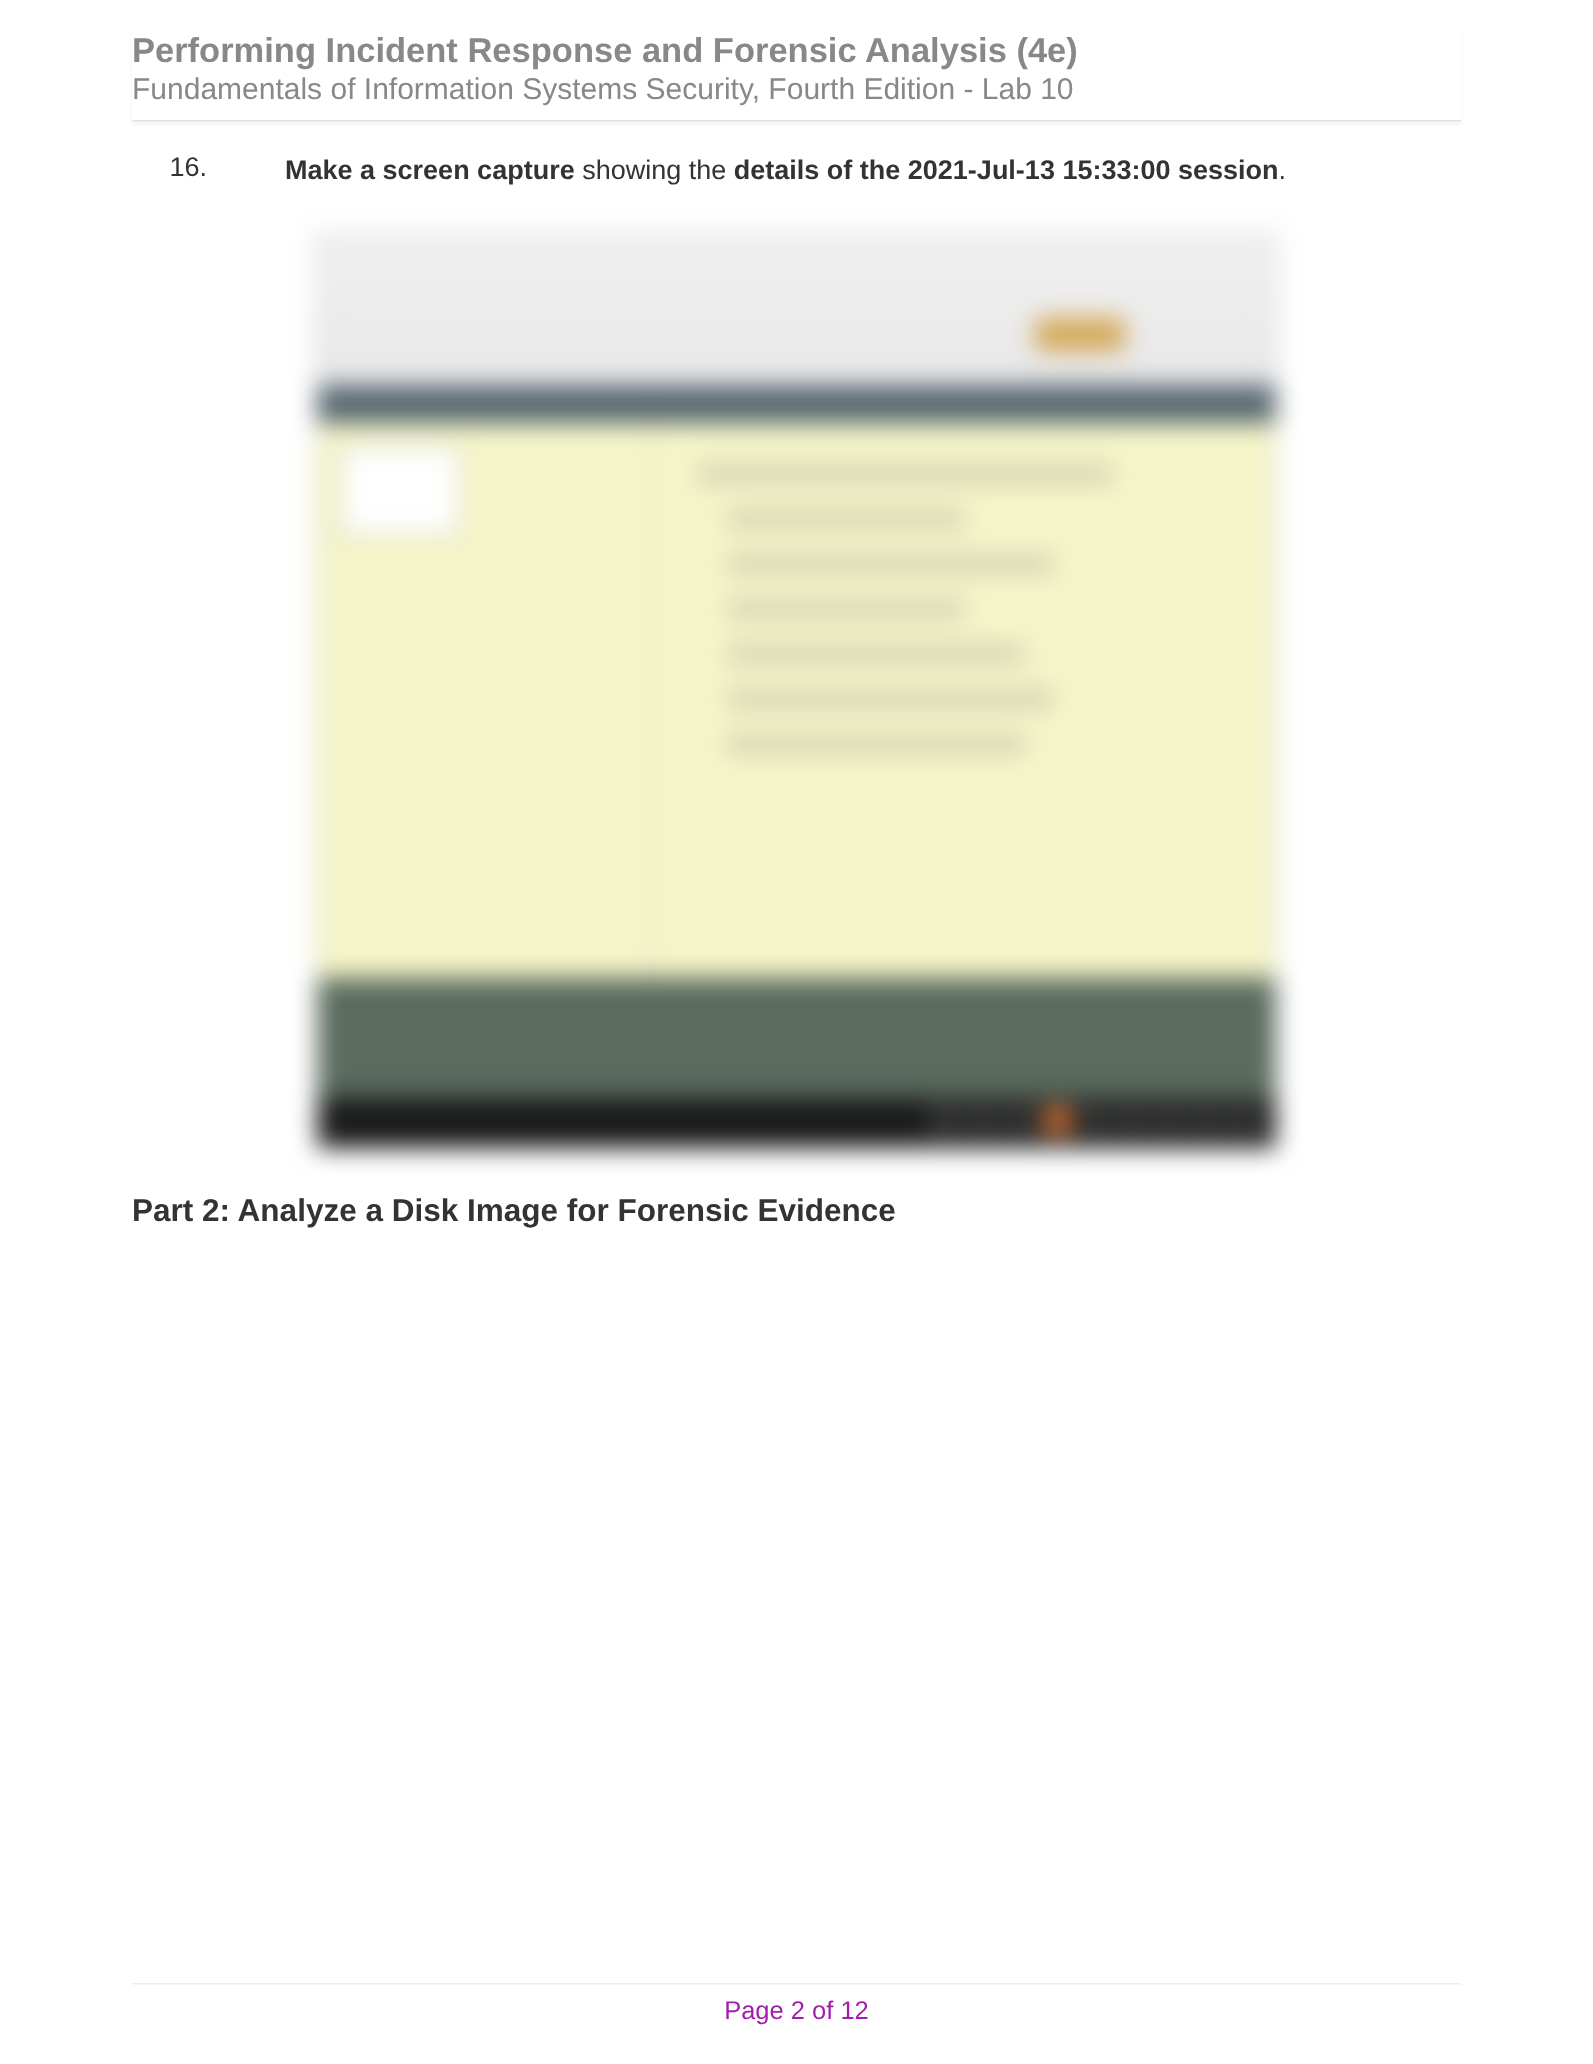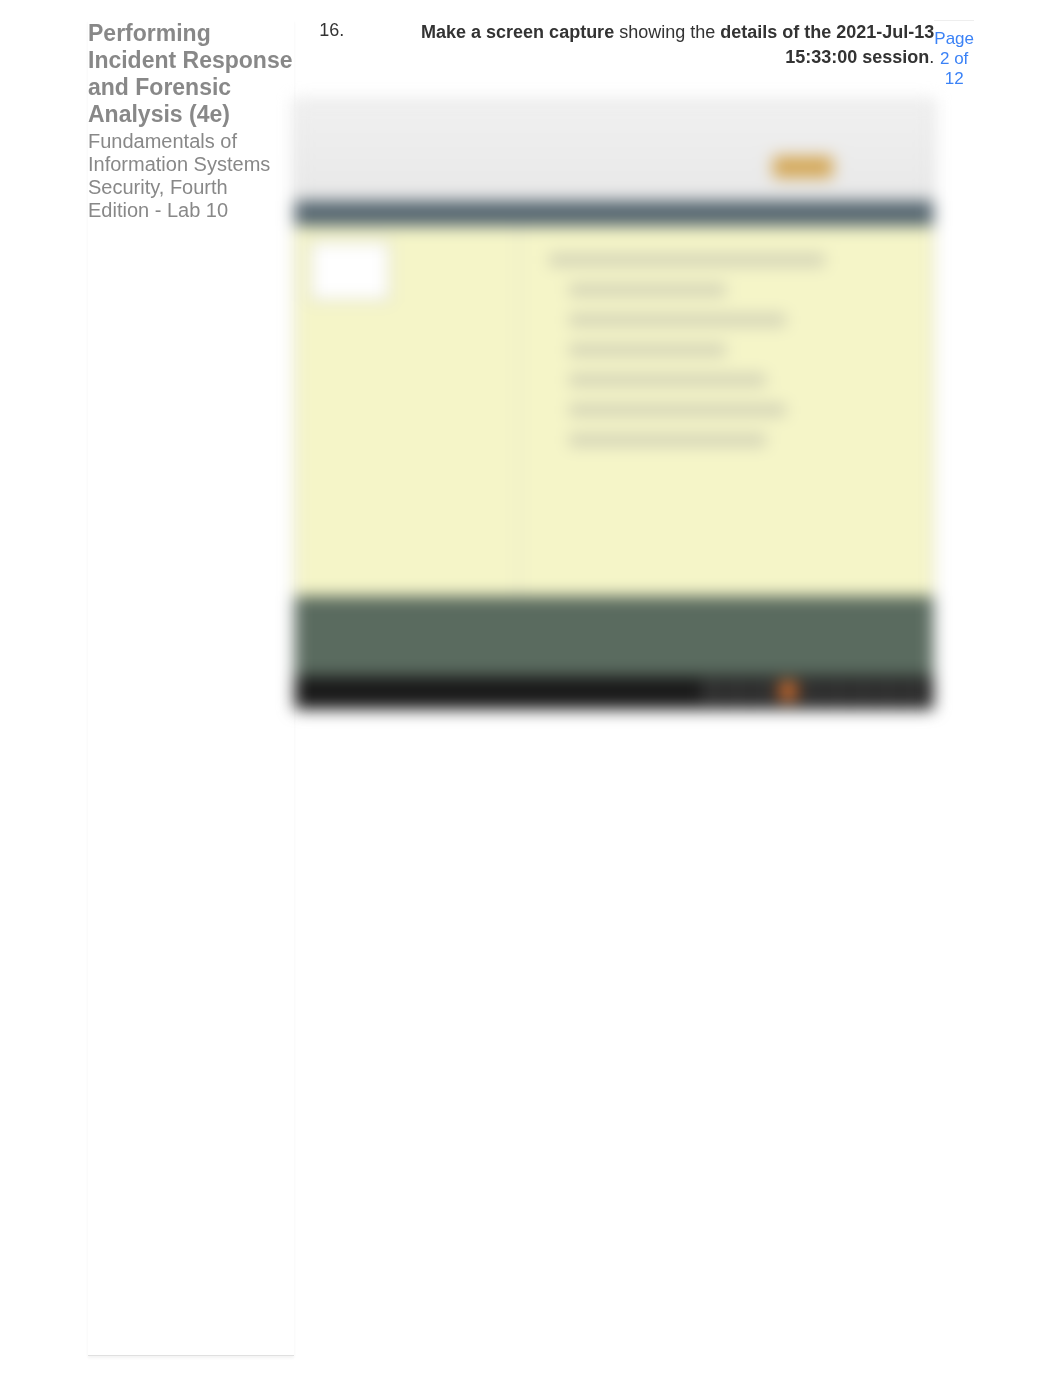--- a/index.html
+++ b/index.html
@@ -11,21 +11,21 @@
       font-family: Arial, Helvetica, sans-serif;
       background: #ffffff;
       width: 1062px;
       height: 1376px;
       position: relative;
     }
     .page-container {
       padding: 20px 88px 0 88px;
       height: 100%;
       display: flex;
-      flex-direction: row;
+      flex-direction: column;
     }
     .header {
       border-bottom: 1px solid #e0e0e0;
       padding-bottom: 8px;
       margin-bottom: 20px;
       box-shadow: 0 2px 3px rgba(0,0,0,0.05);
     }
     .doc-title {
       font-size: 23px;
       font-weight: bold;
@@ -154,21 +154,21 @@
       margin-top: 10px;
     }
     .footer {
       text-align: center;
       padding-bottom: 25px;
       border-top: 1px solid #eee;
       padding-top: 8px;
     }
     .page-number {
       font-size: 17px;
-      color: #3b82f6;
+      color: #a21caf;
       text-align: center;
     }
   </style>
 </head>
 <body>
 
 <div class="page-container">
   <div class="header">
     <div class="doc-title">Performing Incident Response and Forensic Analysis (4e)</div>
     <div class="doc-subtitle">Fundamentals of Information Systems Security, Fourth Edition - Lab 10</div>
@@ -210,18 +210,19 @@
           <div class="sc-ti orange"></div>
           <div class="sc-ti"></div>
           <div class="sc-ti"></div>
           <div class="sc-ti"></div>
           <div class="sc-ti"></div>
           <div class="sc-ti"></div>
         </div>
       </div>
     </div>
 
+    <div class="section-heading">Part 2: Analyze a Disk Image for Forensic Evidence</div>
   </div>
 
   <div class="footer">
     <div class="page-number">Page 2 of 12</div>
   </div>
 </div>
 
 </body></html>

